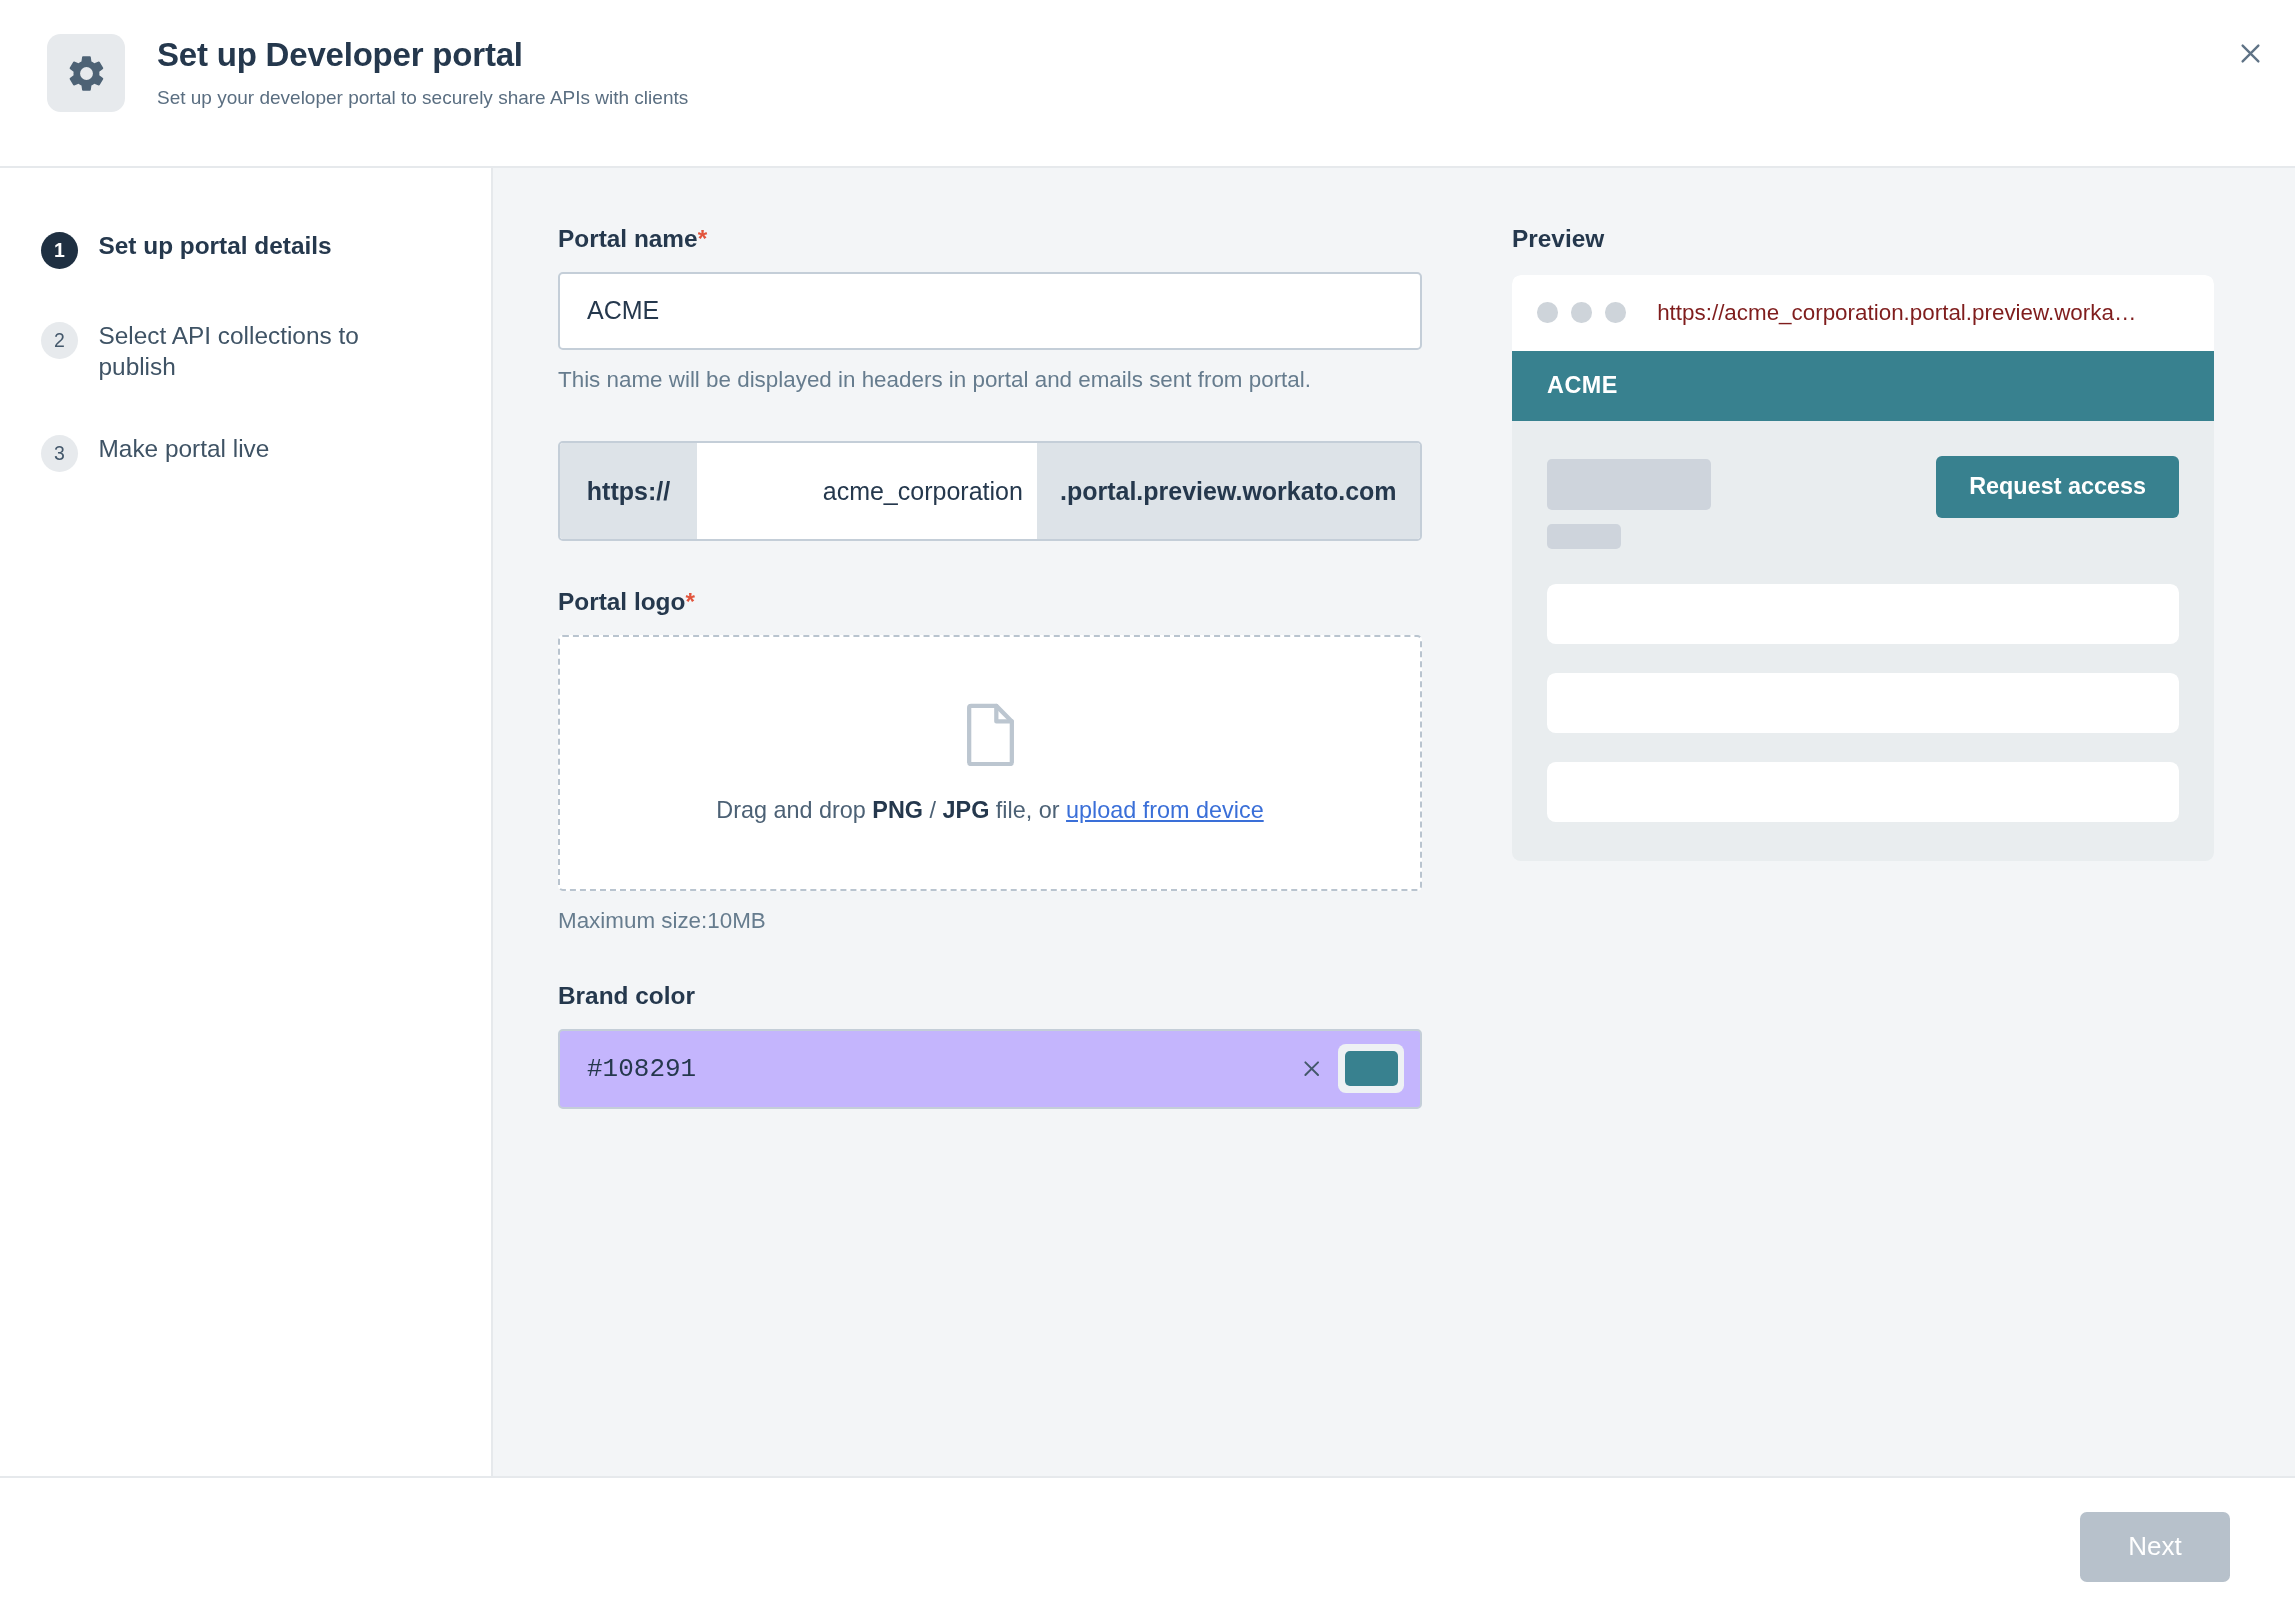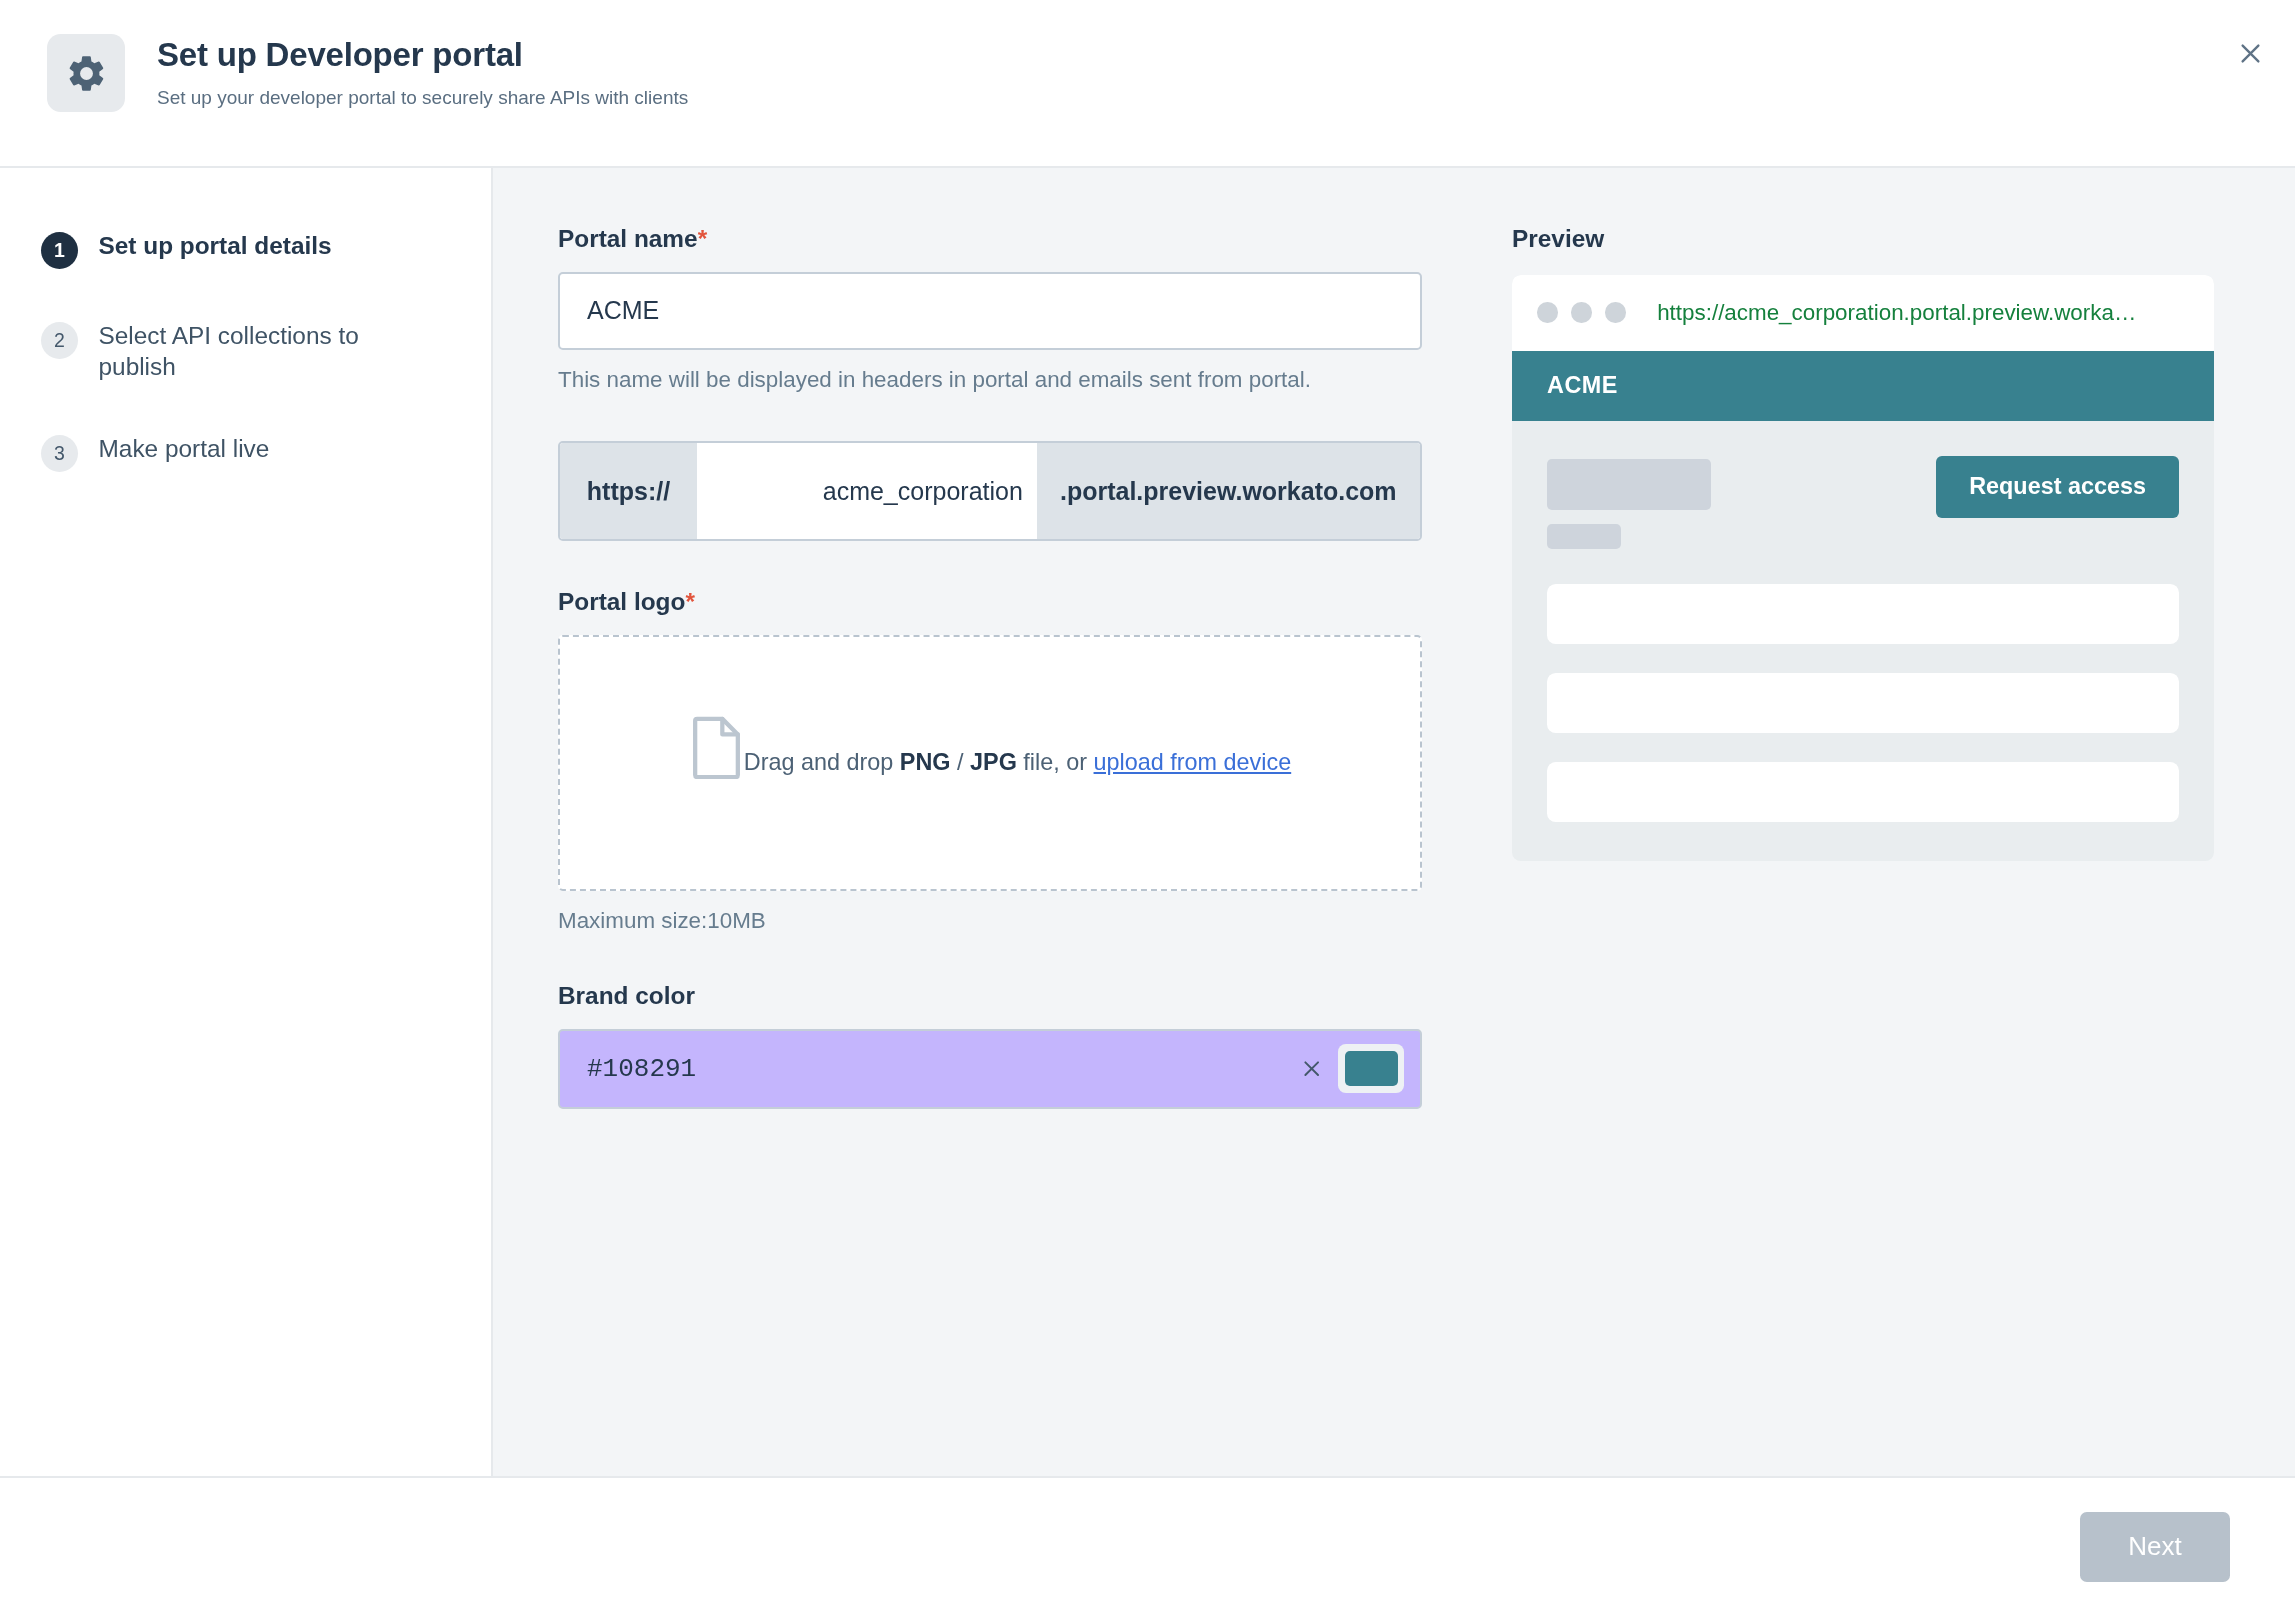--- a/index.html
+++ b/index.html
@@ -202,21 +202,21 @@
   }
 
   
   .dropzone {
     width: 100%;
     height: 256px;
     border: 2px dashed #b9c4cf;
     border-radius: 4.9px;
     background: #ffffff;
     display: flex;
-    flex-direction: row;
+    flex-direction: column;
     align-items: center;
     justify-content: center;
     cursor: pointer;
   }
   .dz-icon { margin-bottom: 27px; }
   .dz-text {
     font-size: 23.4px;
     color: #4c6175;
   }
   .dz-text b { font-weight: bold; color: #25384d; }
@@ -309,21 +309,21 @@
     width: 20.5px;
     height: 20.5px;
     border-radius: 50%;
     background: #ced4da;
     margin-right: 13.7px;
     flex: 0 0 20.5px;
   }
   .browser-url {
     margin-left: 17.6px;
     font-size: 22.4px;
-    color: #15803d;
+    color: #7f1d1d;
     white-space: nowrap;
     overflow: hidden;
   }
   .portal-header {
     height: 70px;
     display: flex;
     align-items: center;
     padding: 0 35px;
   }
   .portal-brand {

